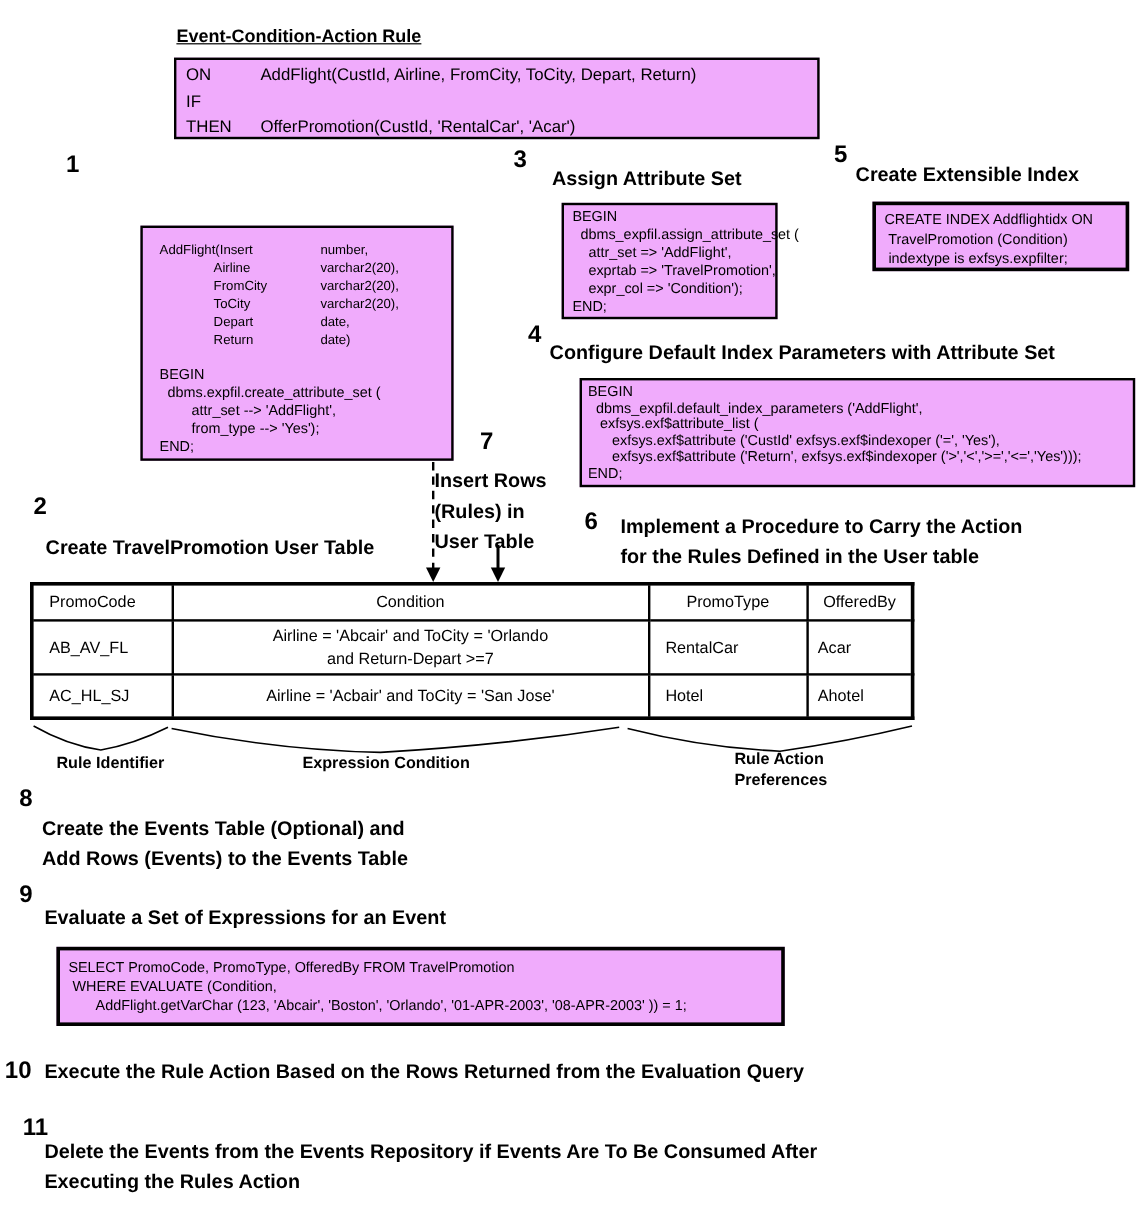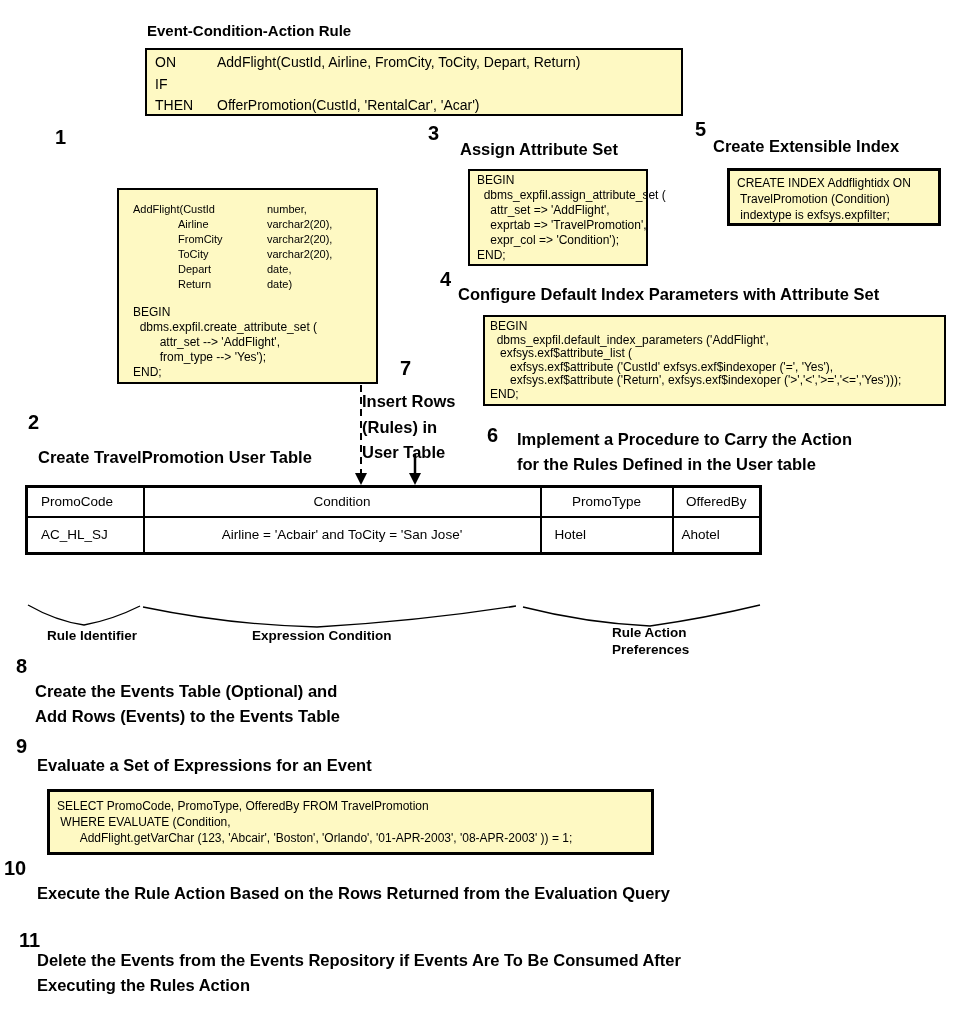--- a/index.html
+++ b/index.html
@@ -1,24 +1,24 @@
 <!DOCTYPE html>
 <html><head>
 <meta charset="utf-8">
 <style>
   html,body{margin:0;padding:0;background:#fff;}
   .canvas{position:relative;width:956px;height:1009px;background:#ffffff;color:#000;
           font-family:"Liberation Sans",sans-serif;overflow:hidden;}
   .num{position:absolute;font-size:20px;font-weight:bold;line-height:1;}
   .h{position:absolute;font-size:16.5px;font-weight:bold;line-height:25px;white-space:pre-line;}
-  .box{position:absolute;border:2px solid #000;background:#fef9c3;box-sizing:border-box;}
+  .box{position:absolute;border:2px solid #000;background:#f0abfc;box-sizing:border-box;}
   .box.thick{border-width:3px;}
   .box pre{margin:0;font-family:"Liberation Sans",sans-serif;font-size:12px;line-height:15px;
            white-space:pre;padding:4px 0 0 7px;}
-  .eca-title{position:absolute;left:147px;top:22px;font-size:15px;font-weight:bold;}
+  .eca-title{position:absolute;left:147px;top:22px;font-size:15px;font-weight:bold;text-decoration:underline;}
   .eca-row{display:flex;font-size:14px;line-height:21.5px;}
   .eca-kw{width:62px;}
   .eca-inner{padding:2px 0 0 8px;}
   
   .sigwrap{padding:12px 0 0 14px;font-size:11px;line-height:15px;}
   .sig-row{display:flex;}
   .sig-name{width:134px;box-sizing:border-box;}
   .sig-row.indent .sig-name{padding-left:45px;}
   .sigwrap pre{padding:0;margin-top:13px;}
   
@@ -53,21 +53,21 @@
         <span class="eca-kw">THEN</span>
         <span>OfferPromotion(CustId, 'RentalCar', 'Acar')</span>
       </div>
     </div>
   </div>
 
   <div class="num" style="left:55px;top:127px;">1</div>
   <div class="box" style="left:117px;top:188px;width:261px;height:196px;">
     <div class="sigwrap">
       <div class="sig-row">
-          <span class="sig-name">AddFlight(CustId</span>
+          <span class="sig-name">AddFlight(Insert</span>
           <span>number,</span>
         </div>
       <div class="sig-row indent">
           <span class="sig-name">Airline</span>
           <span>varchar2(20),</span>
         </div>
       <div class="sig-row indent">
           <span class="sig-name">FromCity</span>
           <span>varchar2(20),</span>
         </div>
@@ -140,20 +140,27 @@
         <col style="width:132px;">
         <col style="width:88px;">
       </colgroup>
     <tbody>
         <tr style="height:30px;">
       <th class="cell-left">PromoCode</th>
       <th style="text-align:center;">Condition</th>
       <th style="text-align:center;">PromoType</th>
       <th style="text-align:center;">OfferedBy</th>
     </tr>
+    <tr style="height:45px;">
+      <td class="cell-left">AB_AV_FL</td>
+      <td class="cell-center">Airline = 'Abcair' and ToCity = 'Orlando
+and Return-Depart &gt;=7</td>
+      <td class="cell-left">RentalCar</td>
+      <td class="cell-left2">Acar</td>
+    </tr>
     <tr style="height:37px;">
       <td class="cell-left">AC_HL_SJ</td>
       <td class="cell-center">Airline = 'Acbair' and ToCity = 'San Jose'</td>
       <td class="cell-left">Hotel</td>
       <td class="cell-left2">Ahotel</td>
     </tr>
   </tbody>
     </table>
 
   <div class="blabel" style="left:47px;top:627px;">Rule Identifier</div>
@@ -166,21 +173,21 @@
 Add Rows (Events) to the Events Table</div>
 
   <div class="num" style="left:16px;top:736px;">9</div>
   <div class="h" style="left:37px;top:753px;">Evaluate a Set of Expressions for an Event</div>
   <div class="box thick" style="left:47px;top:789px;width:607px;height:66px;">
     <pre style="line-height:16px;padding-top:6px;">SELECT PromoCode, PromoType, OfferedBy FROM TravelPromotion
  WHERE EVALUATE (Condition,
        AddFlight.getVarChar (123, 'Abcair', 'Boston', 'Orlando', '01-APR-2003', '08-APR-2003' )) = 1;</pre>
   </div>
 
-  <div class="num" style="left:4px;top:858px;">10</div>
+  <div class="num" style="left:4px;top:882px;">10</div>
   <div class="h" style="left:37px;top:881px;">Execute the Rule Action Based on the Rows Returned from the Evaluation Query</div>
 
   <div class="num" style="left:19px;top:930px;">11</div>
   <div class="h" style="left:37px;top:948px;">Delete the Events from the Events Repository if Events Are To Be Consumed After
 Executing the Rules Action</div>
 
   <svg class="overlay" width="956" height="1009" viewBox="0 0 956 1009">
     <line x1="361" y1="385" x2="361" y2="474" stroke="#000" stroke-width="2" stroke-dasharray="7 5"></line>
     <polygon points="355,473 367,473 361,485" fill="#000"></polygon>
     <line x1="415" y1="454" x2="415" y2="474" stroke="#000" stroke-width="2.5"></line>

